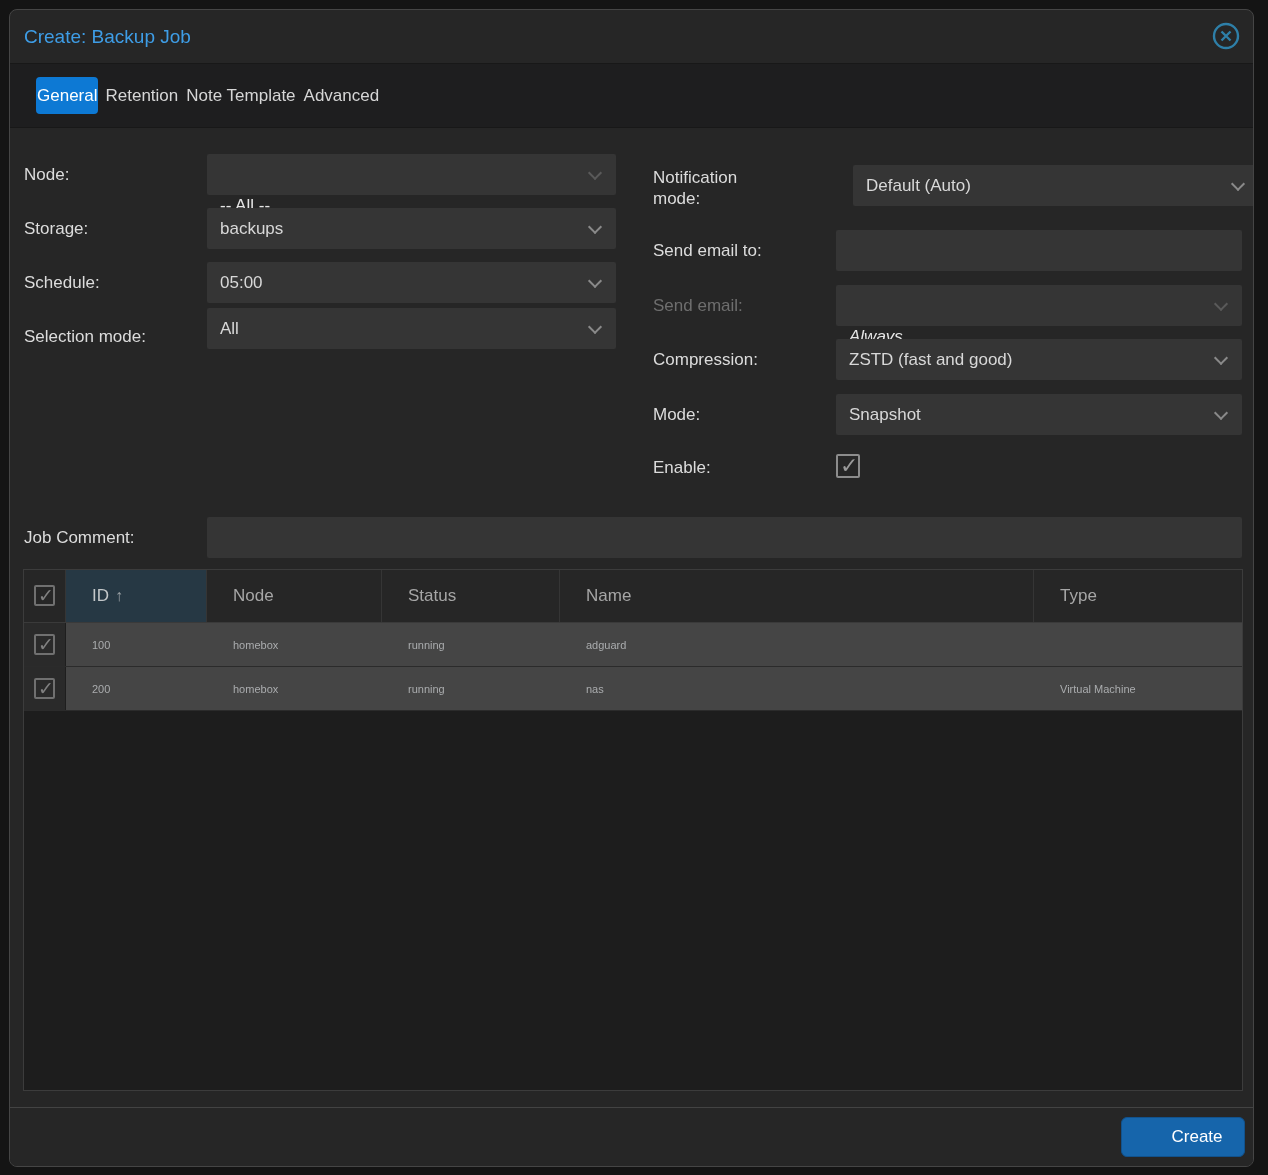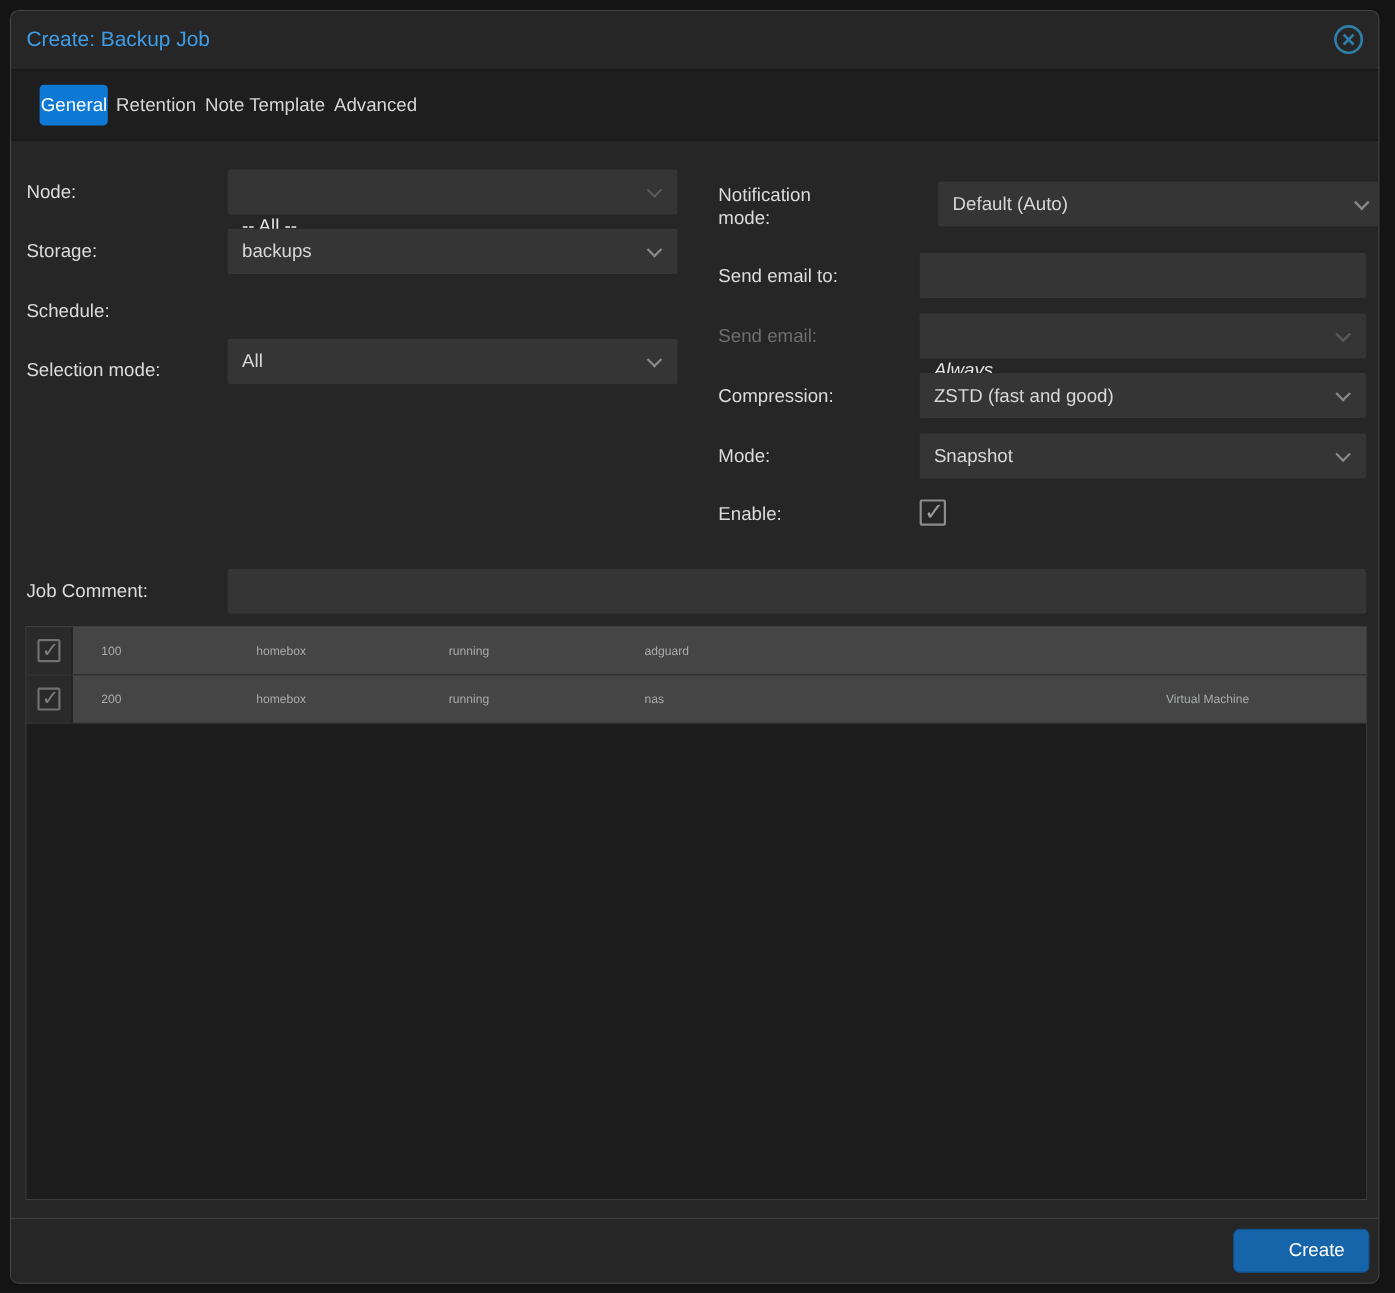--- a/index.html
+++ b/index.html
@@ -93,20 +93,24 @@
     <span class="chevron"></span>
   </div>
 
   <div class="flabel" style="left:14px; top:208px;">Storage:</div>
   <div class="field" style="left:197px; top:198px; width:409px;">
     <span class="val">backups</span>
     <span class="chevron"></span>
   </div>
 
   <div class="flabel" style="left:14px; top:262px;">Schedule:</div>
+  <div class="field" style="left:197px; top:252px; width:409px;">
+    <span class="val">05:00</span>
+    <span class="chevron"></span>
+  </div>
 
   <div class="flabel" style="left:14px; top:316px;">Selection mode:</div>
   <div class="field" style="left:197px; top:298px; width:409px;">
     <span class="val">All</span>
     <span class="chevron"></span>
   </div>
 
   <div class="flabel" style="left:643px; top:157px; width:130px;">Notification mode:</div>
   <div class="field" style="left:843px; top:155px; width:406px;">
     <span class="val">Default (Auto)</span>
@@ -138,20 +142,32 @@
 
   <div class="flabel" style="left:643px; top:447px;">Enable:</div>
   <div class="checkbox" style="left:826px; top:444px;"></div>
 
   <div class="flabel" style="left:14px; top:517px;">Job Comment:</div>
   <div class="field" style="left:197px; top:507px; width:1035px;">
     <span class="val"></span>
   </div>
 
   <div class="grid">
+    <div class="ghead">
+      <div class="checkercell">
+        <div class="checkbox small"></div>
+      </div>
+      <div class="hcell sorted" style="left:42px; width:141px;">
+        <span>ID</span><span class="sort-arrow">↑</span>
+      </div>
+      <div class="hcell" style="left:183px; width:175px;">Node</div>
+      <div class="hcell" style="left:358px; width:178px;">Status</div>
+      <div class="hcell" style="left:536px; width:474px;">Name</div>
+      <div class="hcell" style="left:1010px; width:208px; border-right:none;">Type</div>
+    </div>
 
     <div class="grow">
       <div class="checkercell">
         <div class="checkbox small"></div>
       </div>
       <div class="gcell" style="left:42px; width:141px;">100</div>
       <div class="gcell" style="left:183px; width:175px;">homebox</div>
       <div class="gcell" style="left:358px; width:178px;">running</div>
       <div class="gcell" style="left:536px; width:474px;">adguard</div>
     </div>

